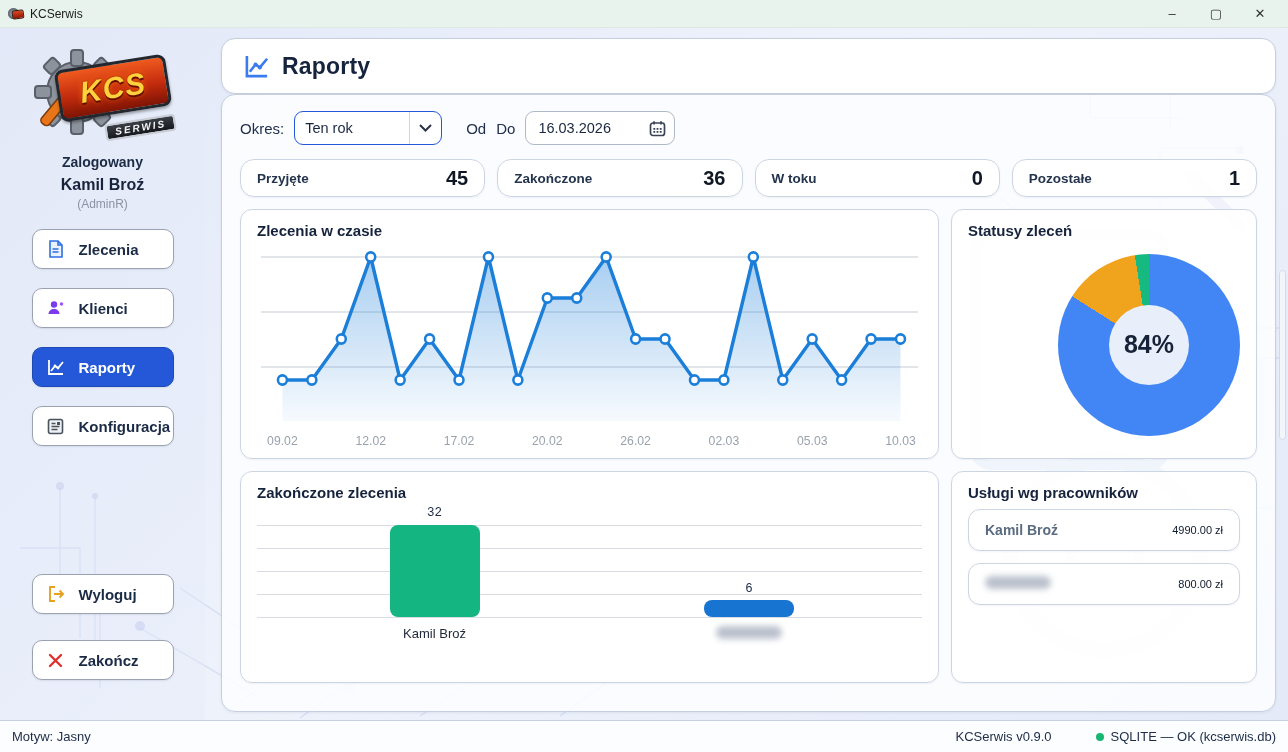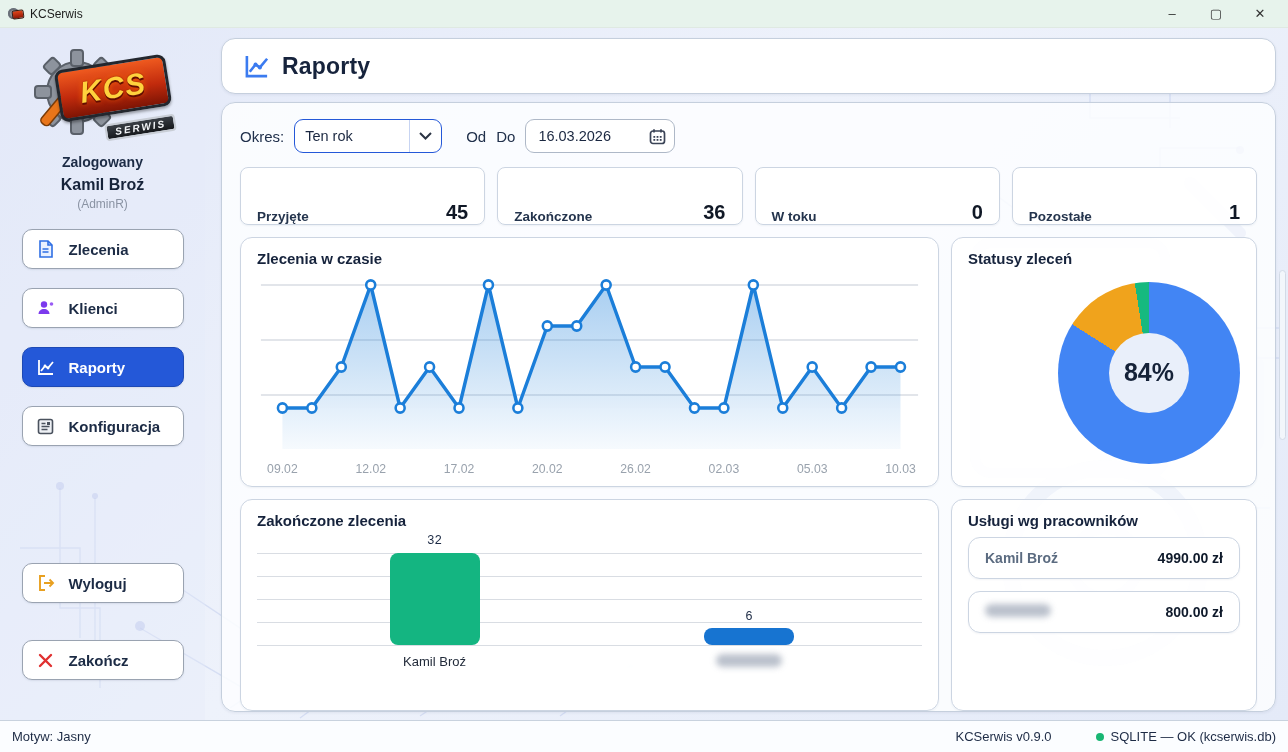--- a/index.html
+++ b/index.html
@@ -26,43 +26,43 @@
   .logo .gear-svg { position:absolute; left:6px; top:2px; }
   .logo .plate { position:absolute; left:34px; top:22px; width:112px; height:52px; background:linear-gradient(180deg,#ef5a1f 0%,#c22b0d 55%,#7e1404 100%); border:3px solid #23272e; border-radius:8px; transform:rotate(-9deg); box-shadow:0 2px 3px rgba(0,0,0,.35); display:flex; align-items:center; justify-content:center; }
   .logo .plate span { font-weight:bold; font-style:italic; font-size:30px; letter-spacing:1px; color:#ffd23d; text-shadow:0 0 2px #7e1404, 0 2px 0 #5e0e02, 0 0 6px #ff6a00; }
   .logo .badge { position:absolute; right:6px; bottom:12px; background:linear-gradient(180deg,#3a3f46,#16181c); color:#f2f4f7; border:2px solid #c9ced6; border-radius:4px; font-size:10px; font-weight:bold; font-style:italic; letter-spacing:2px; padding:1px 8px; transform:rotate(-9deg); }
   .user-block { text-align:center; margin-top:6px; }
   .user-status { font-size:14px; font-weight:bold; color:#1c2b45; }
   .user-name { font-size:16px; font-weight:bold; color:#16233a; margin-top:6px; }
   .user-role { font-size:12px; color:#8a93a3; margin-top:3px; }
 
   .nav { width:100%; margin-top:18px; display:flex; flex-direction:column; gap:19px; align-items:center; }
-  .nav-btn { width:162px; height:40px; background:#fff; border:1px solid #9aa3b1; border-radius:10px; display:flex; align-items:center; padding:0 14px; gap:14px; font-size:15px; font-weight:bold; color:#1c2b45; box-shadow:0 1px 2px rgba(25,45,90,.10); cursor:pointer; }
+  .nav-btn { width:142px; height:40px; background:#fff; border:1px solid #9aa3b1; border-radius:10px; display:flex; align-items:center; padding:0 14px; gap:14px; font-size:15px; font-weight:bold; color:#1c2b45; box-shadow:0 1px 2px rgba(25,45,90,.10); cursor:pointer; }
   .nav-btn.active { background:#2458d8; border-color:#1d49b4; color:#fff; }
   .nav-btn .ni { width:18px; height:18px; flex:0 0 auto; display:flex; align-items:center; justify-content:center; }
   .sidebar .push { flex:1; }
-  .bottom-nav { width:100%; display:flex; flex-direction:column; gap:37px; align-items:center; margin-bottom:26px; }
+  .bottom-nav { width:100%; display:flex; flex-direction:column; gap:26px; align-items:center; margin-bottom:26px; }
 
   
   .main { flex:1; position:relative; z-index:1; display:flex; flex-direction:column; padding:10px 12px 8px 16px; min-width:0; }
   .header-card { height:56px; background:#fff; border:1px solid #c5cfdd; border-radius:14px; display:flex; align-items:center; padding:0 22px; gap:12px; box-shadow:0 1px 3px rgba(25,45,90,.07); }
   .header-card h1 { font-size:23px; font-weight:800; color:#16233c; letter-spacing:.2px; }
 
-  .big-panel { flex:1; margin-top:8px; background:rgba(253,254,255,.86); border:1px solid #c5cfdd; border-radius:14px; padding:16px 18px 14px; position:relative; overflow:hidden; box-shadow:0 1px 3px rgba(25,45,90,.07); }
+  .big-panel { flex:1; background:rgba(253,254,255,.86); border:1px solid #c5cfdd; border-radius:14px; padding:16px 18px 14px; position:relative; overflow:hidden; box-shadow:0 1px 3px rgba(25,45,90,.07); }
   .panel-watermark { position:absolute; right:0; top:0; bottom:0; width:360px; pointer-events:none; opacity:.55; }
 
   .filters { display:flex; align-items:center; gap:10px; position:relative; z-index:2; }
   .filters .lbl { font-size:15px; color:#20304b; }
   .select { width:148px; height:34px; border:1.6px solid #2458d8; border-radius:9px; background:#fff; display:flex; align-items:center; padding:0 10px; font-size:14.5px; color:#1a2740; position:relative; cursor:pointer; }
   .select .chev { position:absolute; right:0; top:0; bottom:0; width:32px; border-left:1px solid #c7d4f2; display:flex; align-items:center; justify-content:center; }
   .date-box { width:150px; height:34px; border:1px solid #aeb8c7; border-radius:9px; background:#fff; display:flex; align-items:center; justify-content:space-between; padding:0 8px 0 12px; font-size:14.5px; color:#1a2740; cursor:text; }
   .date-box .cal { display:flex; align-items:center; cursor:pointer; }
 
   .stats-row { display:grid; grid-template-columns:repeat(4,1fr); gap:12px; margin-top:14px; position:relative; z-index:2; }
-  .stat-tile { height:58px; background:rgba(255,255,255,.92); border:1px solid #ccd5e2; border-radius:8px; display:flex; align-items:flex-end; justify-content:space-between; padding:0 16px; box-shadow:0 1px 2px rgba(25,45,90,.06); }
+  .stat-tile { height:38px; background:rgba(255,255,255,.92); border:1px solid #ccd5e2; border-radius:14px; display:flex; align-items:center; justify-content:space-between; padding:0 16px; box-shadow:0 1px 2px rgba(25,45,90,.06); }
   .stat-tile .s-label { font-size:13.5px; font-weight:bold; color:#24344d; }
   .stat-tile .s-value { font-size:20px; font-weight:800; color:#101826; }
 
   .charts-grid { display:grid; grid-template-columns:1fr 306px; gap:12px; margin-top:12px; position:relative; z-index:2; }
   .card { background:rgba(255,255,255,.88); border:1px solid #ccd5e2; border-radius:12px; padding:12px 16px; box-shadow:0 1px 2px rgba(25,45,90,.06); }
   .card h3 { font-size:15px; font-weight:700; color:#16233c; margin-bottom:4px; }
   .card.line-card { height:250px; }
   .card.pie-card { height:250px; display:flex; flex-direction:column; }
   .card.bar-card { height:212px; }
   .card.list-card { height:212px; }
@@ -75,21 +75,21 @@
   .bar-chart { position:relative; height:162px; margin-top:6px; }
   .bar-grid { position:absolute; left:0; right:0; height:1px; background:#d9dde3; }
   .bar { position:absolute; border-radius:8px; }
   .bar-val { position:absolute; transform:translateX(-50%); font-size:12.5px; color:#1d2b45; }
   .bar-cat { position:absolute; transform:translateX(-50%); font-size:13px; color:#222b3a; white-space:nowrap; }
   .smudge { display:inline-block; width:66px; height:13px; border-radius:7px; background:#a9b1bf; filter:blur(3px); opacity:.8; }
 
   .list-rows { display:flex; flex-direction:column; gap:12px; margin-top:8px; }
   .list-row { height:42px; border:1px solid #ccd5e2; border-radius:12px; background:rgba(255,255,255,.95); display:flex; align-items:center; justify-content:space-between; padding:0 16px; box-shadow:0 1px 2px rgba(25,45,90,.05); }
   .list-row .name { font-size:14px; font-weight:bold; color:#5b6b80; }
-  .list-row .amount { font-size:14px; font-weight:700; color:#0f1a2b; }
+  .list-row .amount { font-size:11px; font-weight:400; color:#0f1a2b; }
 
   .scrollbar { position:absolute; right:2px; top:242px; width:7px; height:170px; border-radius:4px; background:#f2f6fb; border:1px solid #d2dae6; z-index:3; cursor:pointer; }
 
   
   .footer { height:32px; flex:0 0 auto; background:#fbfdff; border-top:1px solid #c8d2de; display:flex; align-items:center; padding:0 12px; font-size:13px; color:#1d2b45; position:relative; z-index:2; }
   .footer .spacer { flex:1; }
   .footer .ver { margin-right:44px; }
   .db-dot { display:inline-block; width:8px; height:8px; border-radius:50%; background:#18b673; margin-right:7px; }
 
   svg text { font-family:"Liberation Sans", sans-serif; }

